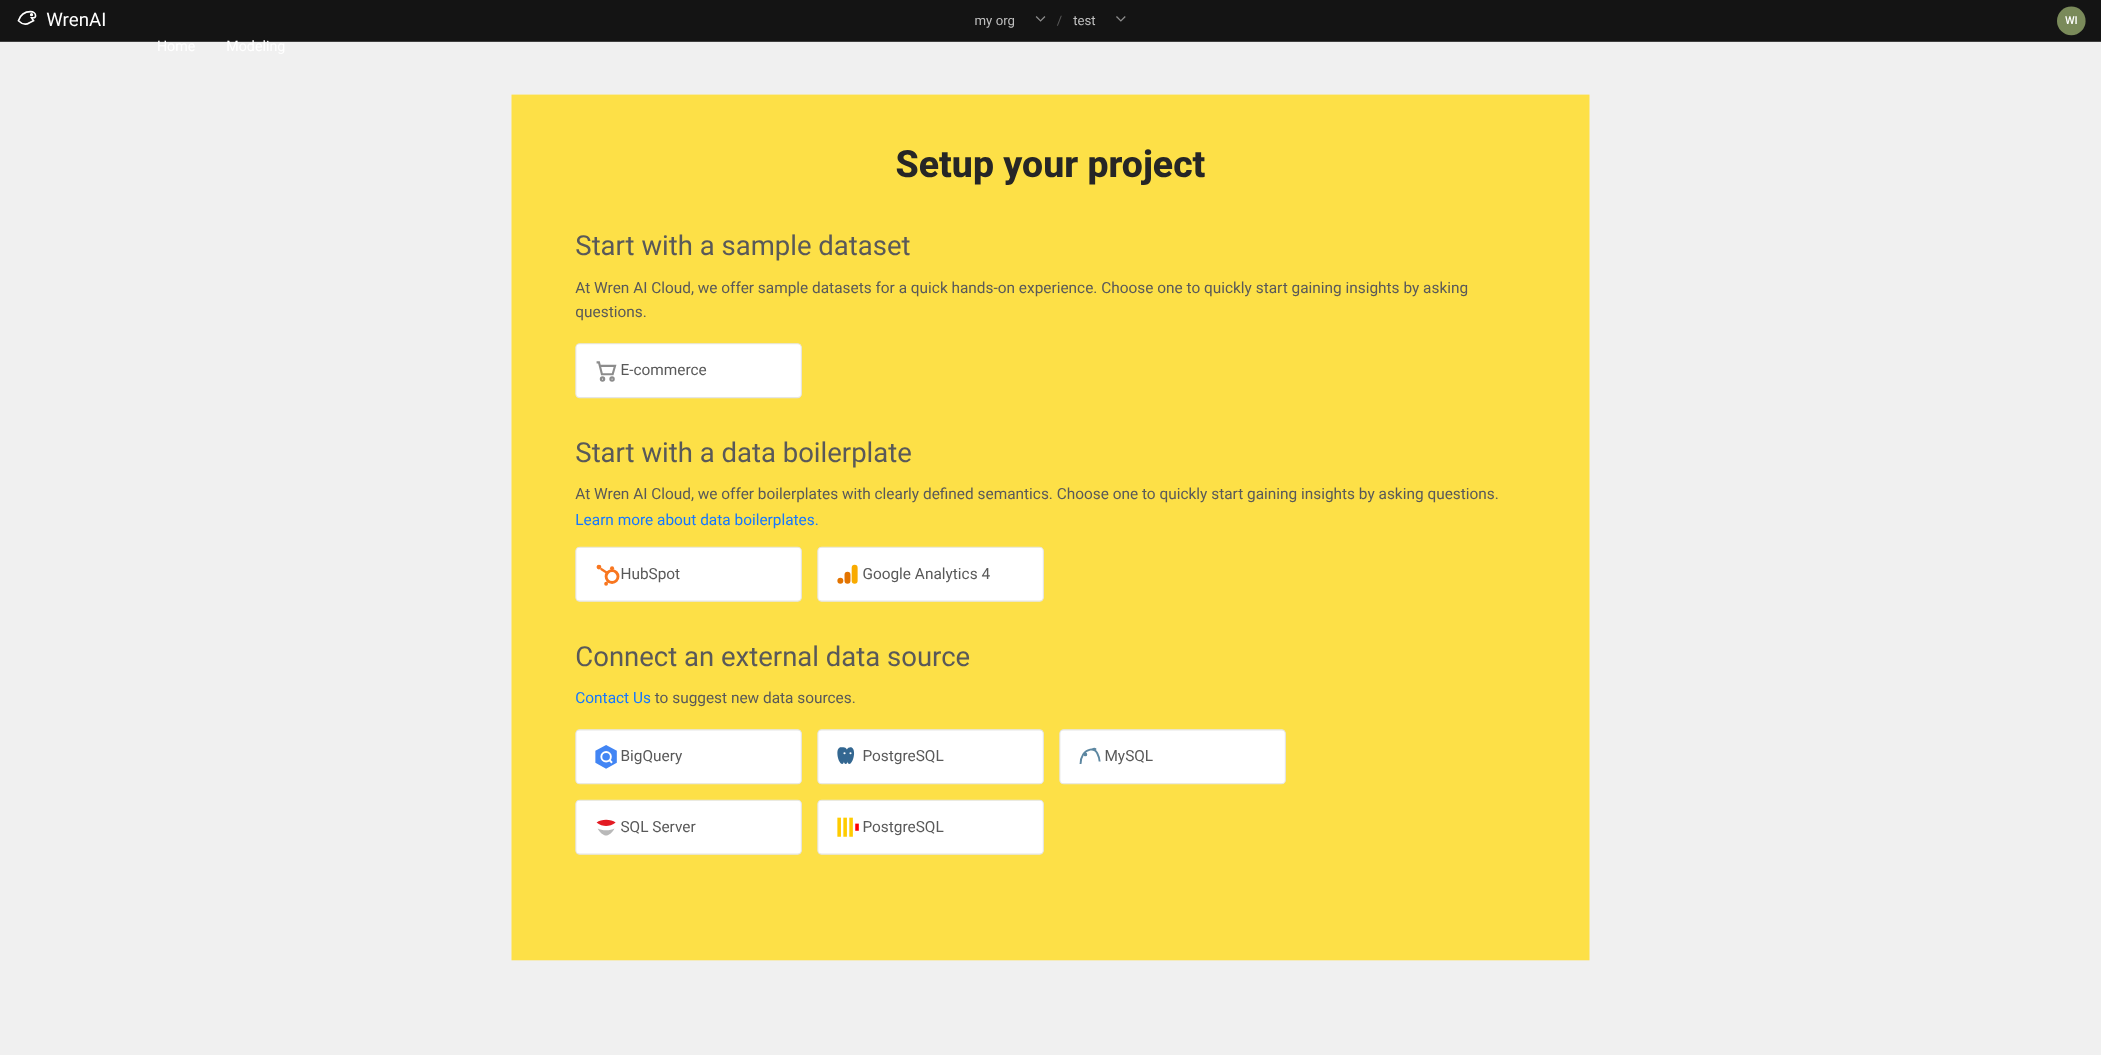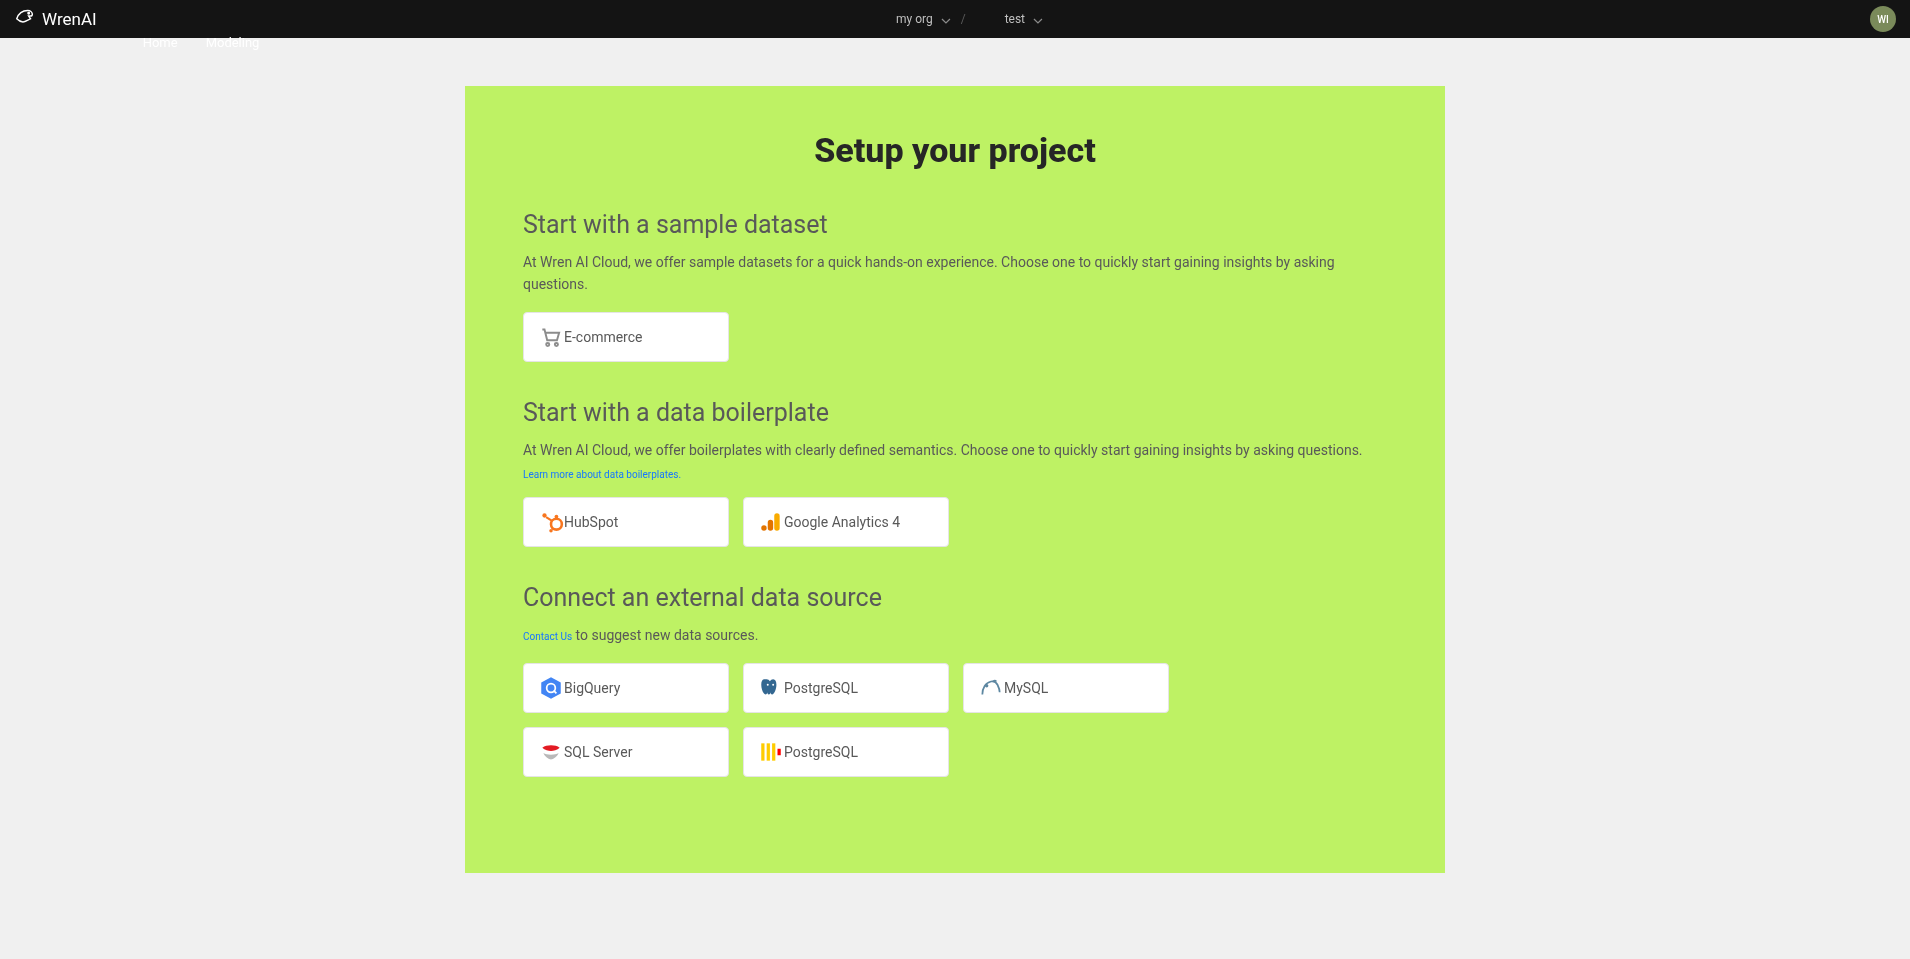--- a/index.html
+++ b/index.html
@@ -46,42 +46,42 @@
     position: absolute;
     left: 50%;
     transform: translateX(-50%);
     display: flex;
     align-items: center;
     gap: 10px;
     color: #bfbfbf;
     font-size: 12px;
   }
   .breadcrumb-center .sep { color: #595959; }
-  .breadcrumb-center .crumb { display: flex; align-items: flex-end; gap: 8px; cursor: pointer; margin-left: 29px; }
+  .breadcrumb-center .crumb { display: flex; align-items: flex-start; gap: 18px; cursor: pointer; }
   .chev { width: 10px; height: 10px; }
   .avatar {
     margin-left: auto;
     width: 26px;
     height: 26px;
     border-radius: 50%;
     background: #7a8a5a;
     color: #fff;
     font-size: 10px;
     font-weight: 500;
     display: flex;
     align-items: center;
     justify-content: center;
     cursor: pointer;
   }
 
   
   .page {
     max-width: 980px;
     margin: 48px auto;
-    background: #bef264;
+    background: #fde047;
     padding: 44px 58px 60px;
   }
   .page-title {
     text-align: center;
     font-size: 34px;
     font-weight: 800;
     color: #262626;
     margin-bottom: 40px;
   }
   .section { margin-bottom: 36px; }
@@ -94,21 +94,21 @@
   .section p.desc {
     color: #595959;
     font-size: 14px;
     line-height: 1.6;
     margin-bottom: 4px;
   }
   .section a.link {
     color: #1677ff;
     text-decoration: none;
     cursor: pointer;
-    font-size: 10px;
+    font-size: 14px;
     text-align: center;
   }
   .section .linkrow { margin-bottom: 16px; }
   .cards {
     display: flex;
     flex-wrap: wrap;
     gap: 14px;
     margin-top: 16px;
   }
   .card {

